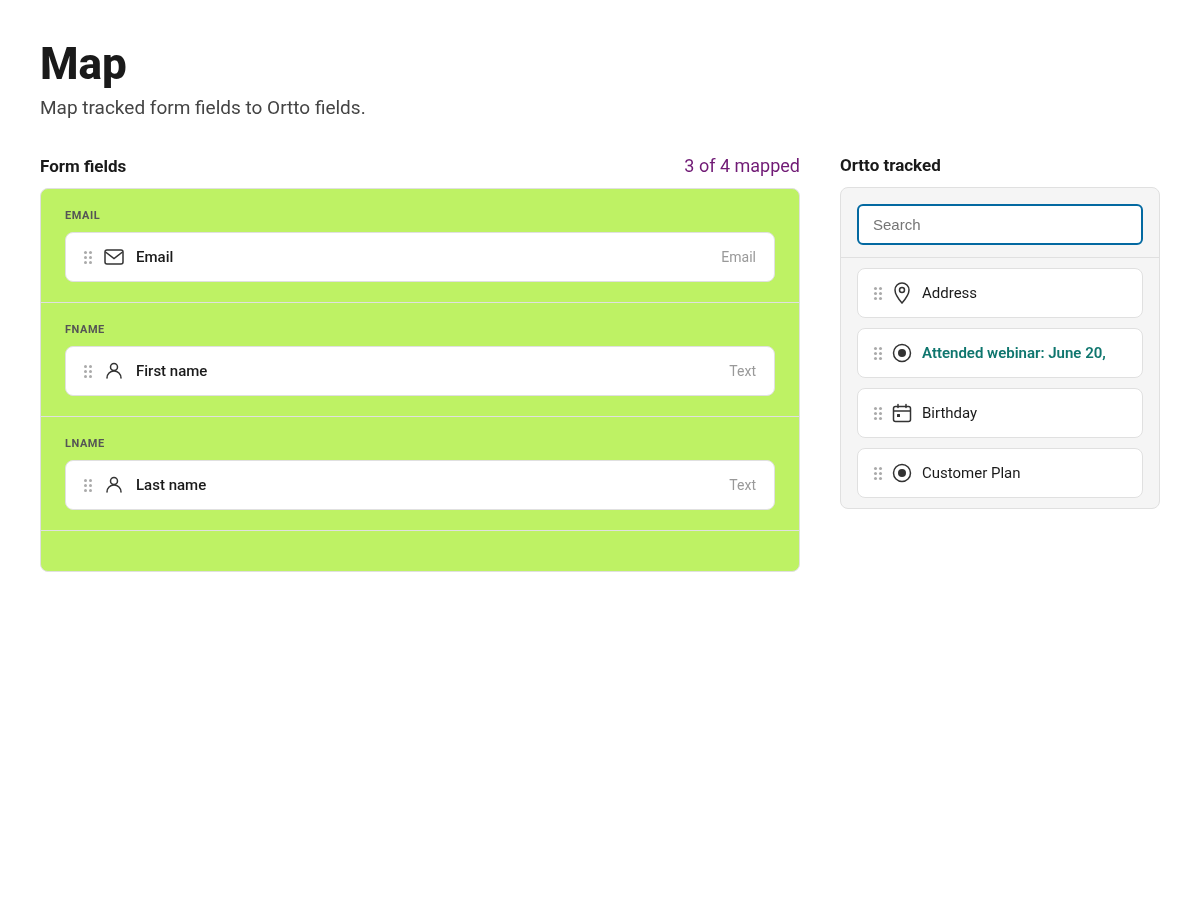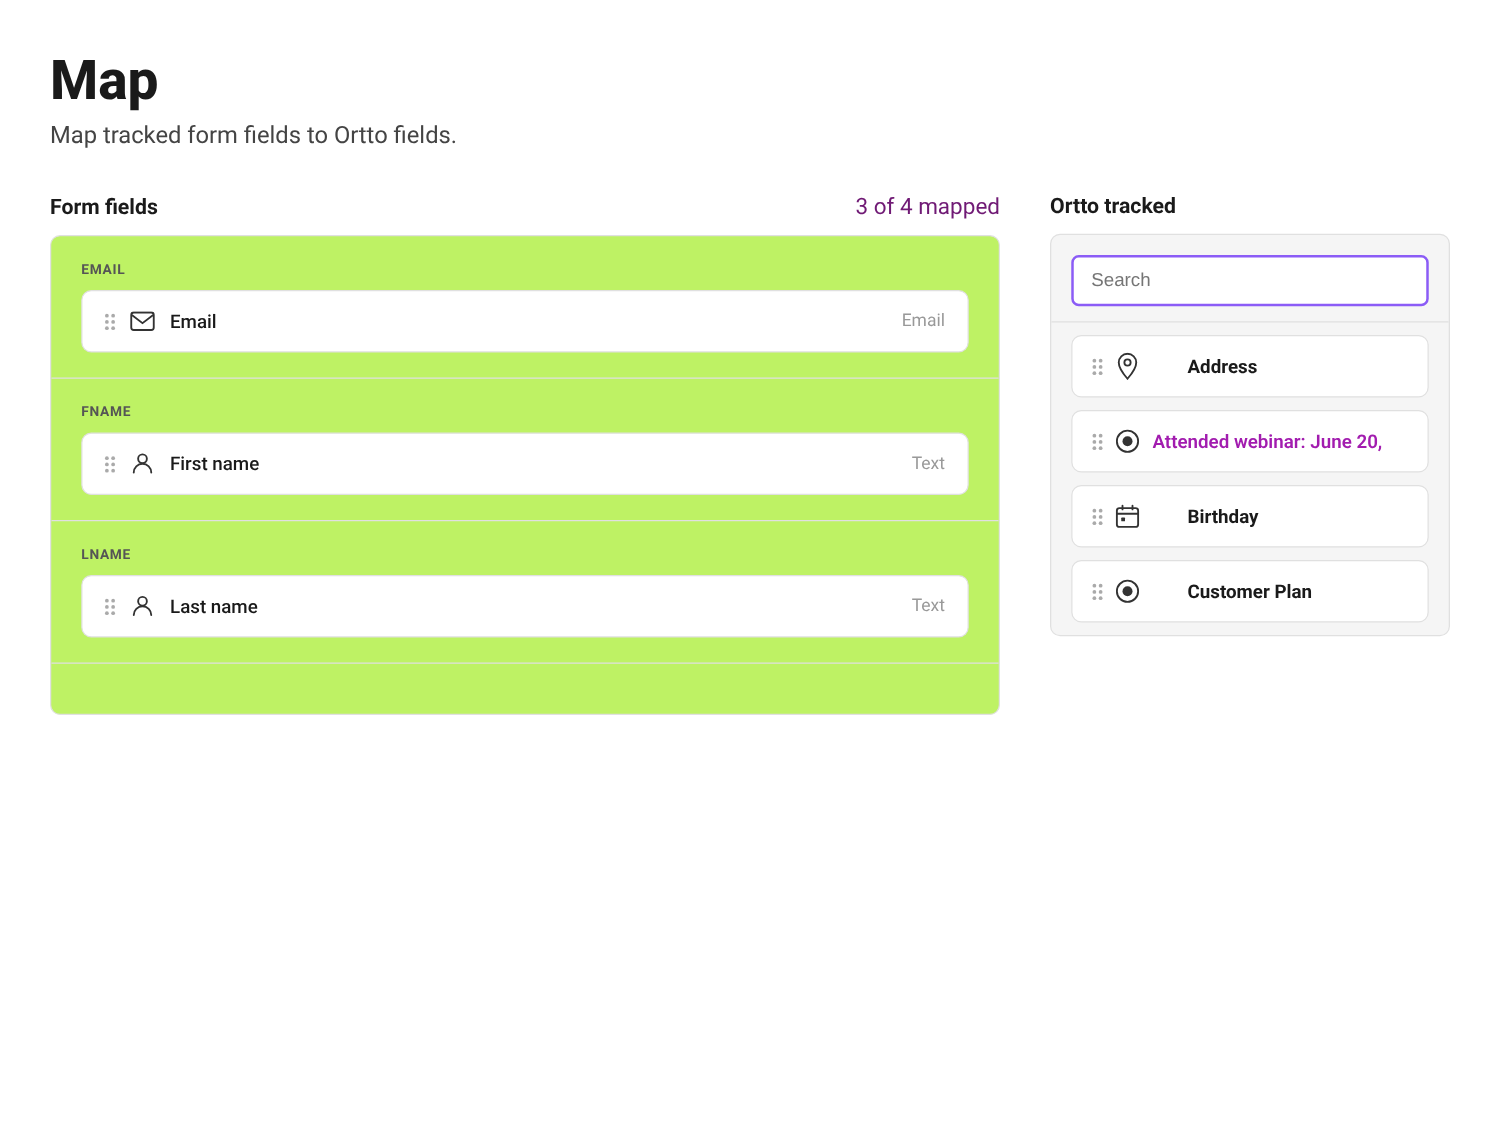--- a/index.html
+++ b/index.html
@@ -158,21 +158,21 @@
       overflow: hidden;
     }
 
     .search-container {
       padding: 16px 16px 12px;
       border-bottom: 1px solid #e0e0e0;
     }
 
     .search-input {
       width: 100%;
-      border: 2px solid #8b5cf6;
+      border: 2px solid #0369a1;
       border-radius: 6px;
       padding: 10px 14px;
       font-size: 15px;
       color: #a16207;
       background: #fff;
       outline: none;
     }
 
     .ortto-item {
       background: #ffffff;
@@ -180,29 +180,28 @@
       border-radius: 8px;
       margin: 10px 16px;
       padding: 14px 16px;
       display: flex;
       align-items: center;
       gap: 10px;
     }
 
     .ortto-item-name {
       font-size: 15px;
-      font-weight: 700;
+      font-weight: 400;
       color: #1a1a1a;
-      margin-left: 28px;
     }
 
     .ortto-item-name-truncated {
       font-size: 15px;
       font-weight: 600;
-      color: #a21caf;
+      color: #0f766e;
       white-space: nowrap;
       overflow: hidden;
       text-overflow: ellipsis;
     }
 
     
     svg {
       display: block;
     }
   </style>

